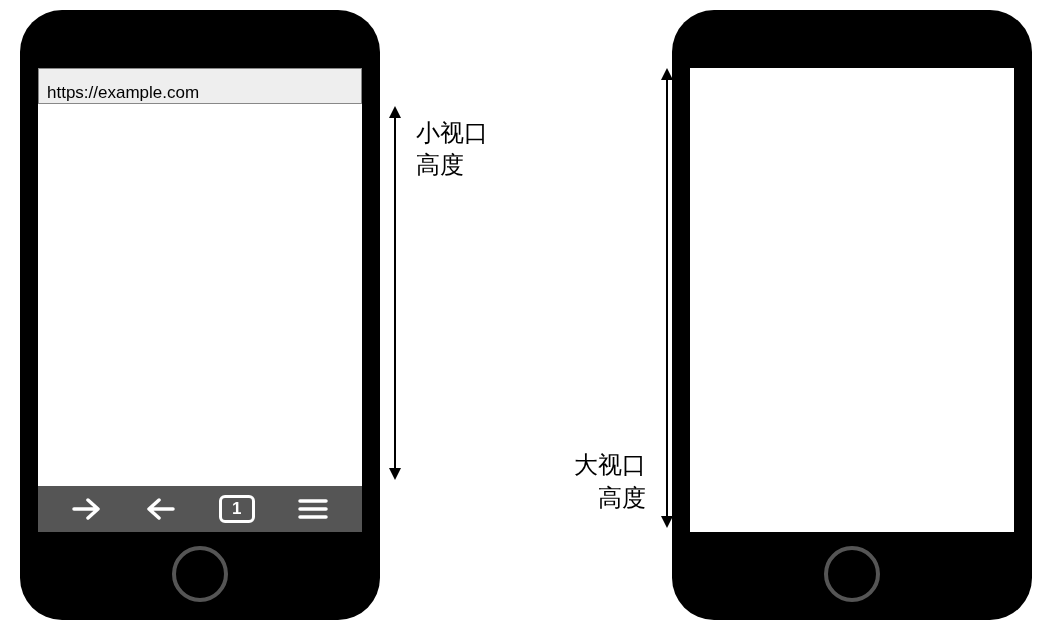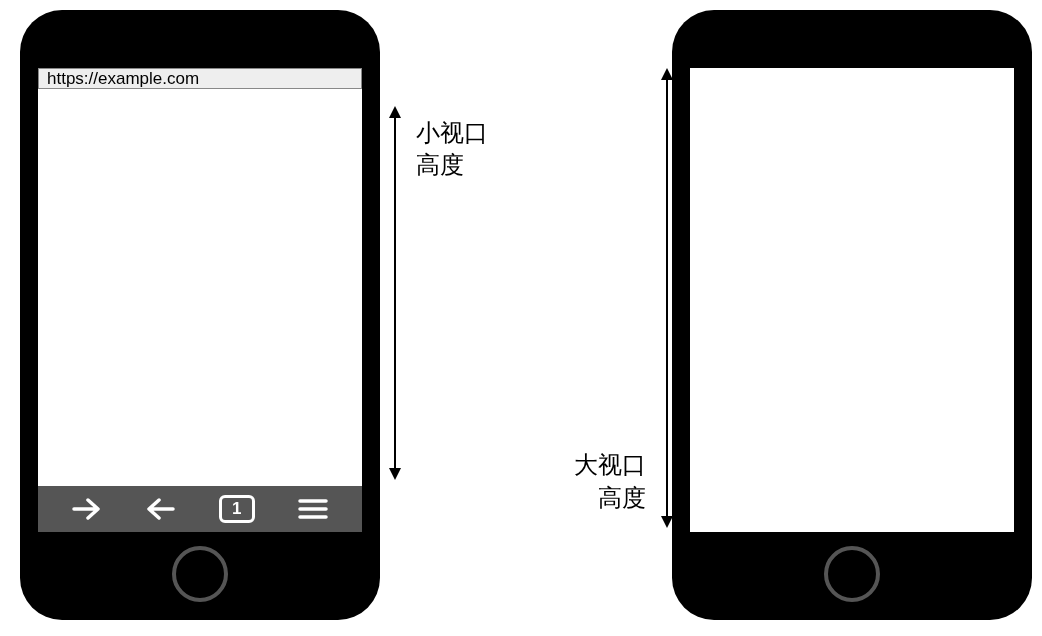--- a/index.html
+++ b/index.html
@@ -30,26 +30,26 @@
     }
     .phone-screen {
       width: 100%;
       height: 100%;
       background: #fff;
       display: flex;
       flex-direction: column;
       position: relative;
     }
     .url-bar {
-      height: 21px;
+      height: 36px;
       background: #eee;
       border: 1px solid #888;
       margin: 0;
       display: flex;
-      align-items: flex-start;
+      align-items: flex-end;
       padding: 0 8px;
       font-size: 17px;
       color: #000;
     }
     .viewport-area {
       flex: 1;
       background: #fff;
     }
     .bottom-bar {
       height: 46px;

